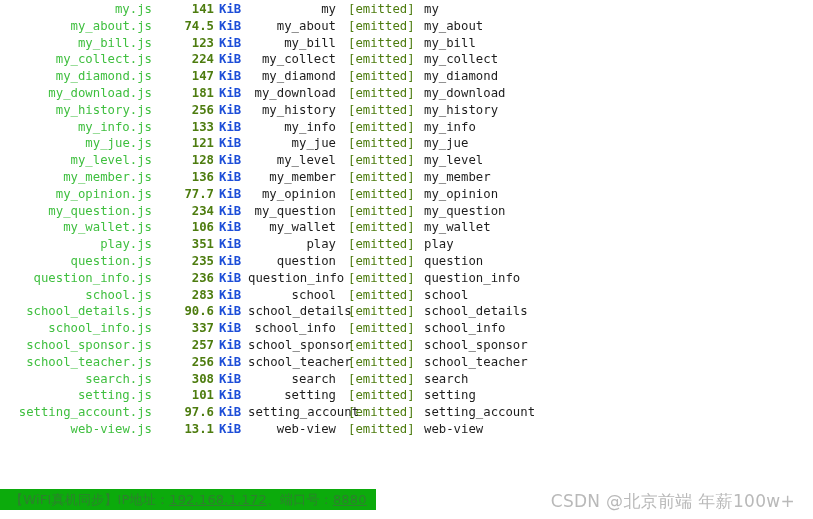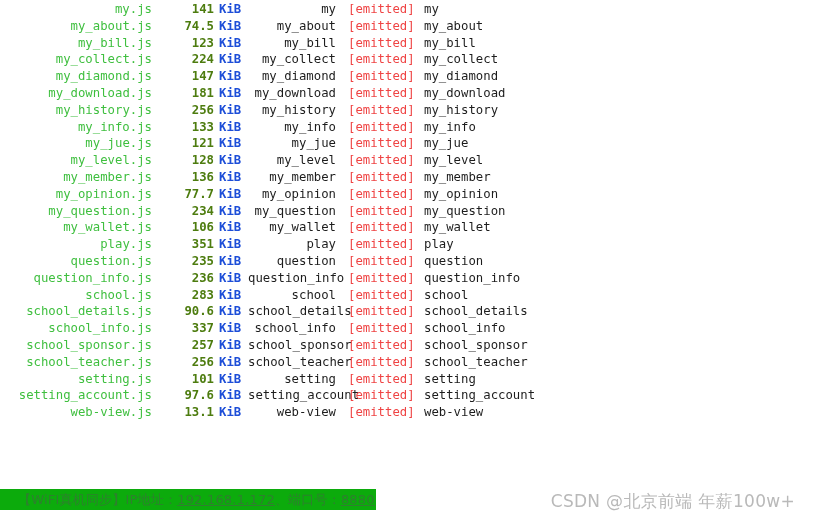--- a/index.html
+++ b/index.html
@@ -65,21 +65,21 @@
     width: 88px;
     text-align: right;
     color: #1d1d1d;
   }
 
   
   .col-emitted {
     width: 76px;
     text-align: left;
     padding-left: 12px;
-    color: #ef4444;
+    color: #4d7c0f;
     box-sizing: border-box;
   }
 
   
   .col-names {
     text-align: left;
     padding-left: 12px;
     color: #1d1d1d;
   }
 
@@ -91,21 +91,21 @@
     width: 376px;
     height: 21px;
     background: #0cab0c;
     overflow: hidden;
     white-space: nowrap;
   }
   #status-bar .status-text {
     display: block;
     font-size: 13px;
     line-height: 21px;
-    padding-left: 18px;
+    padding-left: 10px;
     color: #2f7f2f;
     letter-spacing: 0.2px;
     font-family: "DejaVu Sans", "Liberation Sans", sans-serif;
   }
   #status-bar .u {
     text-decoration: underline;
   }
 
   
   #watermark {
@@ -139,20 +139,21 @@
     <div class="asset-row"><span class="col col-file">my_question.js</span><span class="col col-size-num">234</span><span class="col col-size-unit">KiB</span><span class="col col-chunk">my_question</span><span class="col col-emitted">[emitted]</span><span class="col col-names">my_question</span></div>
     <div class="asset-row"><span class="col col-file">my_wallet.js</span><span class="col col-size-num">106</span><span class="col col-size-unit">KiB</span><span class="col col-chunk">my_wallet</span><span class="col col-emitted">[emitted]</span><span class="col col-names">my_wallet</span></div>
     <div class="asset-row"><span class="col col-file">play.js</span><span class="col col-size-num">351</span><span class="col col-size-unit">KiB</span><span class="col col-chunk">play</span><span class="col col-emitted">[emitted]</span><span class="col col-names">play</span></div>
     <div class="asset-row"><span class="col col-file">question.js</span><span class="col col-size-num">235</span><span class="col col-size-unit">KiB</span><span class="col col-chunk">question</span><span class="col col-emitted">[emitted]</span><span class="col col-names">question</span></div>
     <div class="asset-row"><span class="col col-file">question_info.js</span><span class="col col-size-num">236</span><span class="col col-size-unit">KiB</span><span class="col col-chunk">question_info</span><span class="col col-emitted">[emitted]</span><span class="col col-names">question_info</span></div>
     <div class="asset-row"><span class="col col-file">school.js</span><span class="col col-size-num">283</span><span class="col col-size-unit">KiB</span><span class="col col-chunk">school</span><span class="col col-emitted">[emitted]</span><span class="col col-names">school</span></div>
     <div class="asset-row"><span class="col col-file">school_details.js</span><span class="col col-size-num">90.6</span><span class="col col-size-unit">KiB</span><span class="col col-chunk">school_details</span><span class="col col-emitted">[emitted]</span><span class="col col-names">school_details</span></div>
     <div class="asset-row"><span class="col col-file">school_info.js</span><span class="col col-size-num">337</span><span class="col col-size-unit">KiB</span><span class="col col-chunk">school_info</span><span class="col col-emitted">[emitted]</span><span class="col col-names">school_info</span></div>
     <div class="asset-row"><span class="col col-file">school_sponsor.js</span><span class="col col-size-num">257</span><span class="col col-size-unit">KiB</span><span class="col col-chunk">school_sponsor</span><span class="col col-emitted">[emitted]</span><span class="col col-names">school_sponsor</span></div>
     <div class="asset-row"><span class="col col-file">school_teacher.js</span><span class="col col-size-num">256</span><span class="col col-size-unit">KiB</span><span class="col col-chunk">school_teacher</span><span class="col col-emitted">[emitted]</span><span class="col col-names">school_teacher</span></div>
+    <div class="asset-row"><span class="col col-file">search.js</span><span class="col col-size-num">308</span><span class="col col-size-unit">KiB</span><span class="col col-chunk">search</span><span class="col col-emitted">[emitted]</span><span class="col col-names">search</span></div>
     <div class="asset-row"><span class="col col-file">setting.js</span><span class="col col-size-num">101</span><span class="col col-size-unit">KiB</span><span class="col col-chunk">setting</span><span class="col col-emitted">[emitted]</span><span class="col col-names">setting</span></div>
     <div class="asset-row"><span class="col col-file">setting_account.js</span><span class="col col-size-num">97.6</span><span class="col col-size-unit">KiB</span><span class="col col-chunk">setting_account</span><span class="col col-emitted">[emitted]</span><span class="col col-names">setting_account</span></div>
     <div class="asset-row"><span class="col col-file">web-view.js</span><span class="col col-size-num">13.1</span><span class="col col-size-unit">KiB</span><span class="col col-chunk">web-view</span><span class="col col-emitted">[emitted]</span><span class="col col-names">web-view</span></div>
   </div>
 
 <div id="status-bar">
   <span class="status-text"><span>【WiFI真机同步】IP地址：</span><span class="u">192.168.1.172</span><span>、端口号：</span><span class="u">8880</span></span>
 </div>
 
 <div id="watermark">CSDN @北京前端 年薪100w+</div>

